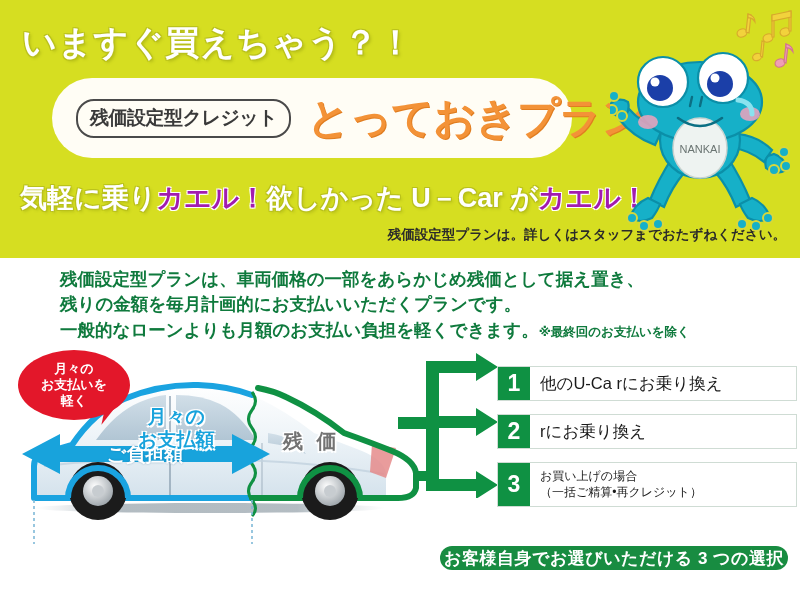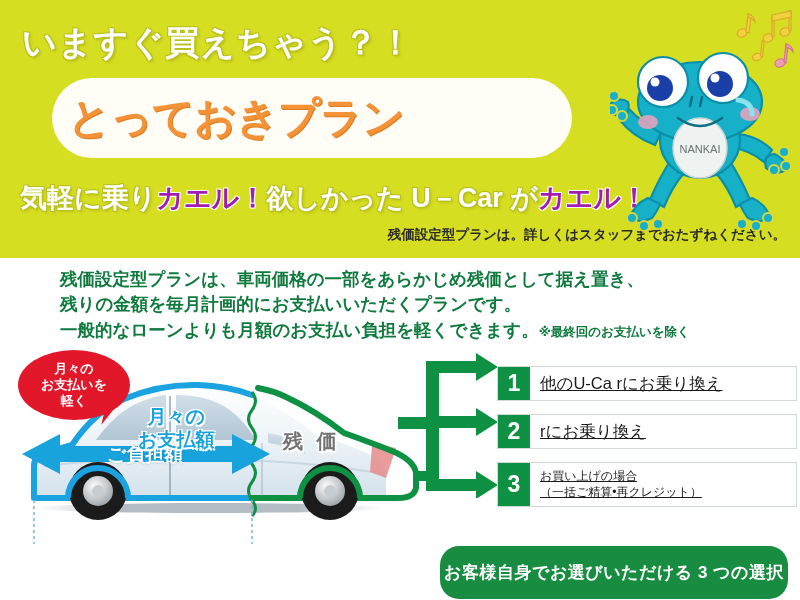--- a/index.html
+++ b/index.html
@@ -222,32 +222,31 @@
     flex: none;
   }
   .opt-text {
     flex: 1;
     padding: 6px 4px 6px 10px;
     font-size: 16.5px;
     color: #1a1a1a;
     line-height: 1.28;
     display: flex;
     align-items: center;
-    text-decoration: underline;
   }
   .opt.tall .opt-text { font-size: 12px; }
 
   
   .bracket { position: absolute; left: 398px; top: 95px; width: 110px; height: 145px; }
 
   
   .banner {
     position: absolute;
     left: 440px; top: 288px;
-    width: 348px; height: 53px;
+    width: 348px; height: 24px;
     background: #188c41;
     border-radius: 19px;
     color: #ffffff;
     font-size: 17px;
     font-weight: bold;
     display: flex;
     align-items: center;
     justify-content: center;
     letter-spacing: .5px;
     white-space: nowrap;
@@ -256,20 +255,21 @@
 </head>
 <body>
 
 <div id="ad">
 
   <div class="header">
 
     <div class="catch">いますぐ買えちゃう？！</div>
 
     <div class="plan-pill">
+      <span class="credit-badge">残価設定型クレジット</span>
       <span class="plan-name">とっておきプラン</span>
     </div>
 
     <div class="catch2">
       <span>気軽に乗り</span><span class="hl">カエル！</span><span>欲しかった U－Car が</span><span class="hl">カエル！</span>
     </div>
 
     <div class="note">残価設定型プランは。詳しくはスタッフまでおたずねください。</div>
 
     <svg class="notes" viewBox="0 0 65 70">

